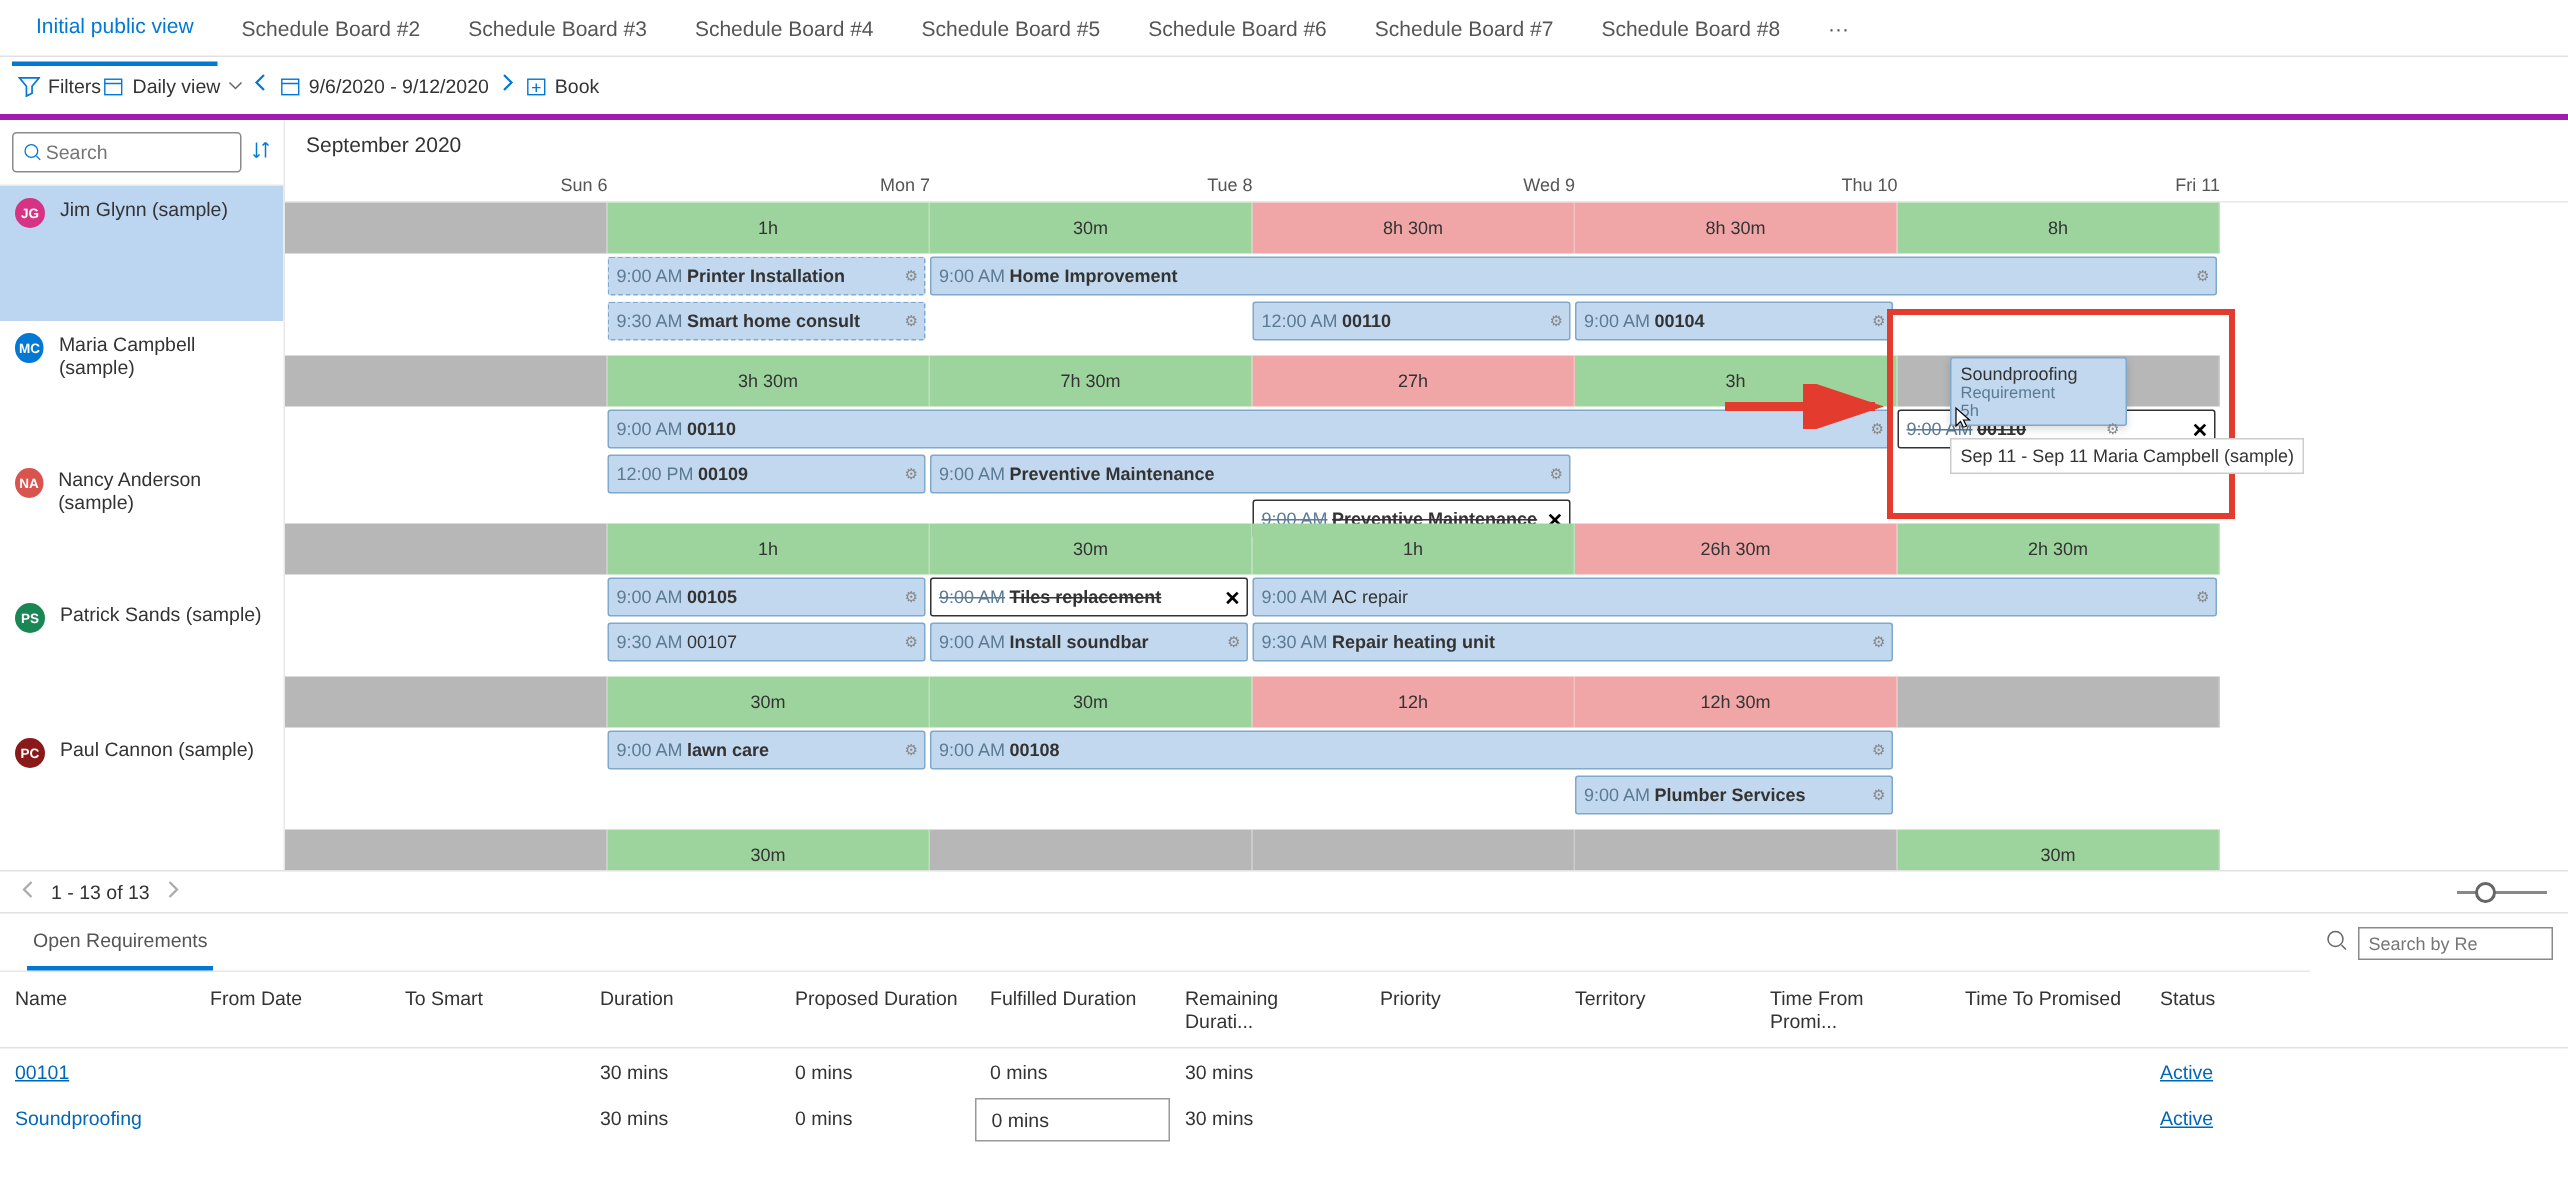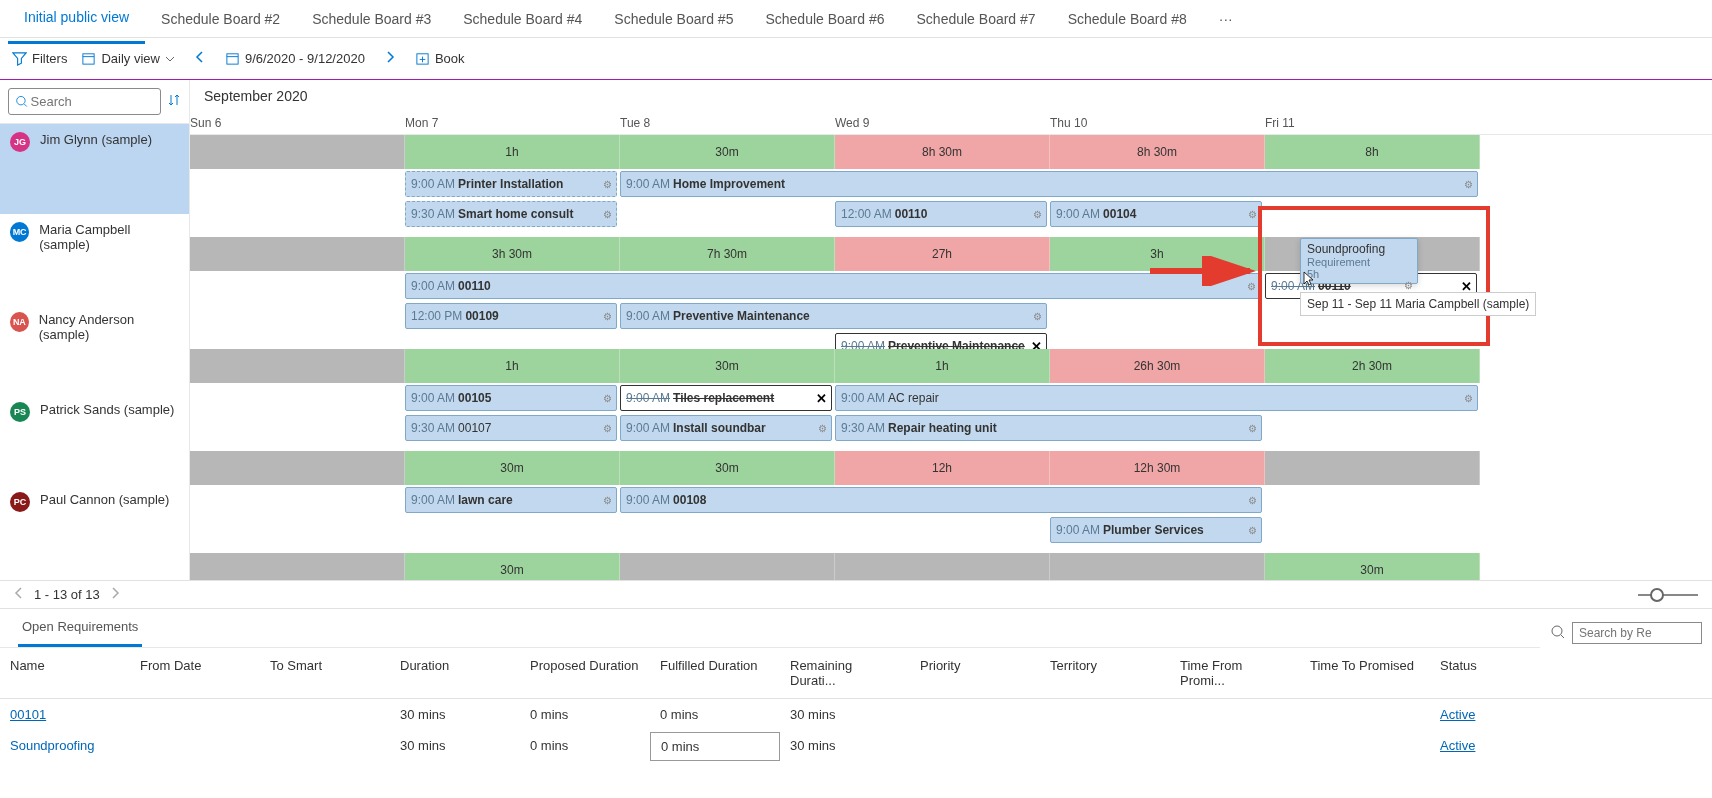--- a/index.html
+++ b/index.html
@@ -1,37 +1,37 @@
 <!DOCTYPE html>
 <html><head>
 <meta charset="utf-8">
 <style>
 *{box-sizing:border-box;margin:0;padding:0}
 body{font-family:'Segoe UI',Arial,sans-serif;font-size:13px;color:#333;background:#fff;overflow:hidden}
 .tabs{display:flex;border-bottom:1px solid #e1e1e1;padding:0 8px;height:38px;align-items:center}
 .tab{padding:16px 16px;cursor:pointer;color:#555;font-size:14px}
 .tab.active{color:#0078d4;border-bottom:3px solid #0078d4;font-weight:400}
-.toolbar{display:flex;align-items:center;height:42px;padding:0 12px;border-bottom:1px solid #a21caf;gap:14px}
+.toolbar{display:flex;align-items:center;height:42px;padding:0 12px;border-bottom:4px solid #a21caf;gap:1px}
 .tool-item{display:flex;align-items:center;gap:5px;cursor:pointer;color:#333}
 .icon-svg{width:15px;height:15px}
 .chev{width:10px;height:10px}
 .nav-arrow{color:#0078d4;cursor:pointer;font-size:15px;padding:0 6px}
 .main{display:flex;height:500px}
 .left-col{width:190px;border-right:1px solid #e8e8e8;display:flex;flex-direction:column}
 .search-row{display:flex;align-items:center;padding:8px;gap:6px;border-bottom:1px solid #e8e8e8}
 .search-box{display:flex;align-items:center;border:1px solid #8a8a8a;border-radius:3px;padding:3px 6px;flex:1}
 .search-box input{border:none;outline:none;font-size:13px;width:100%;padding:2px}
 .resources{flex:1;overflow:auto}
 .res-row{display:flex;align-items:flex-start;padding:8px 10px;cursor:pointer;min-height:90px;border-bottom:0px}
 .res-row.sel{background:#bcd5f1}
 .avatar{width:20px;height:20px;border-radius:50%;color:#fff;font-size:9px;display:flex;align-items:center;justify-content:center;font-weight:600;margin-right:10px}
 .board{flex:1;overflow:auto;position:relative}
 .month-hdr{padding:8px 14px;font-size:14px;color:#333;font-weight:400}
 .day-hdr{display:flex;border-bottom:1px solid #e8e8e8}
-.day-col{width:215px;text-align:left;font-size:12px;color:#555;padding:4px 0}
+.day-col{width:215px;text-align:right;font-size:12px;color:#555;padding:4px 0}
 .util-bar{display:flex;height:34px}
 .util-cell{width:215px;text-align:center;font-size:12px;display:flex;align-items:center;justify-content:center;border-right:1px solid rgba(255,255,255,.3)}
 .util-grey{background:#b7b7b7}
 .util-green{background:#9dd49d}
 .util-red{background:#f0a6a6}
 .bookings{position:relative;padding-top:2px}
 .bk{position:absolute;height:26px;background:#c2d8ee;border:1px solid #7fa8c9;border-radius:2px;display:flex;align-items:center;padding:0 5px;font-size:12px;overflow:hidden;cursor:pointer}
 .bk .time{color:#5b7a94;margin-right:3px}
 .bk.cancel{background:#fff;border:1px solid #333}
 .bk .strike{text-decoration:line-through}
@@ -373,21 +373,21 @@
       </svg>
   </span>
   <div class="slider-area">
     <div class="slider">
         <div class="slider-thumb"></div>
       </div>
   </div>
 </div>
 
 <div class="bottom-panel">
-  <div style="display:flex;align-items:flex-end">
+  <div style="display:flex;align-items:center">
     <div class="panel-tabs" style="flex:1">
       <div class="panel-tab active">Open Requirements</div>
     </div>
     <div class="panel-tools">
       <span>
         <svg width="16" height="16" viewBox="0 0 16 16">
             <circle cx="7" cy="7" r="5" fill="none" stroke="#666"></circle>
             <line x1="11" y1="11" x2="14" y2="14" stroke="#666"></line>
           </svg>
       </span>

